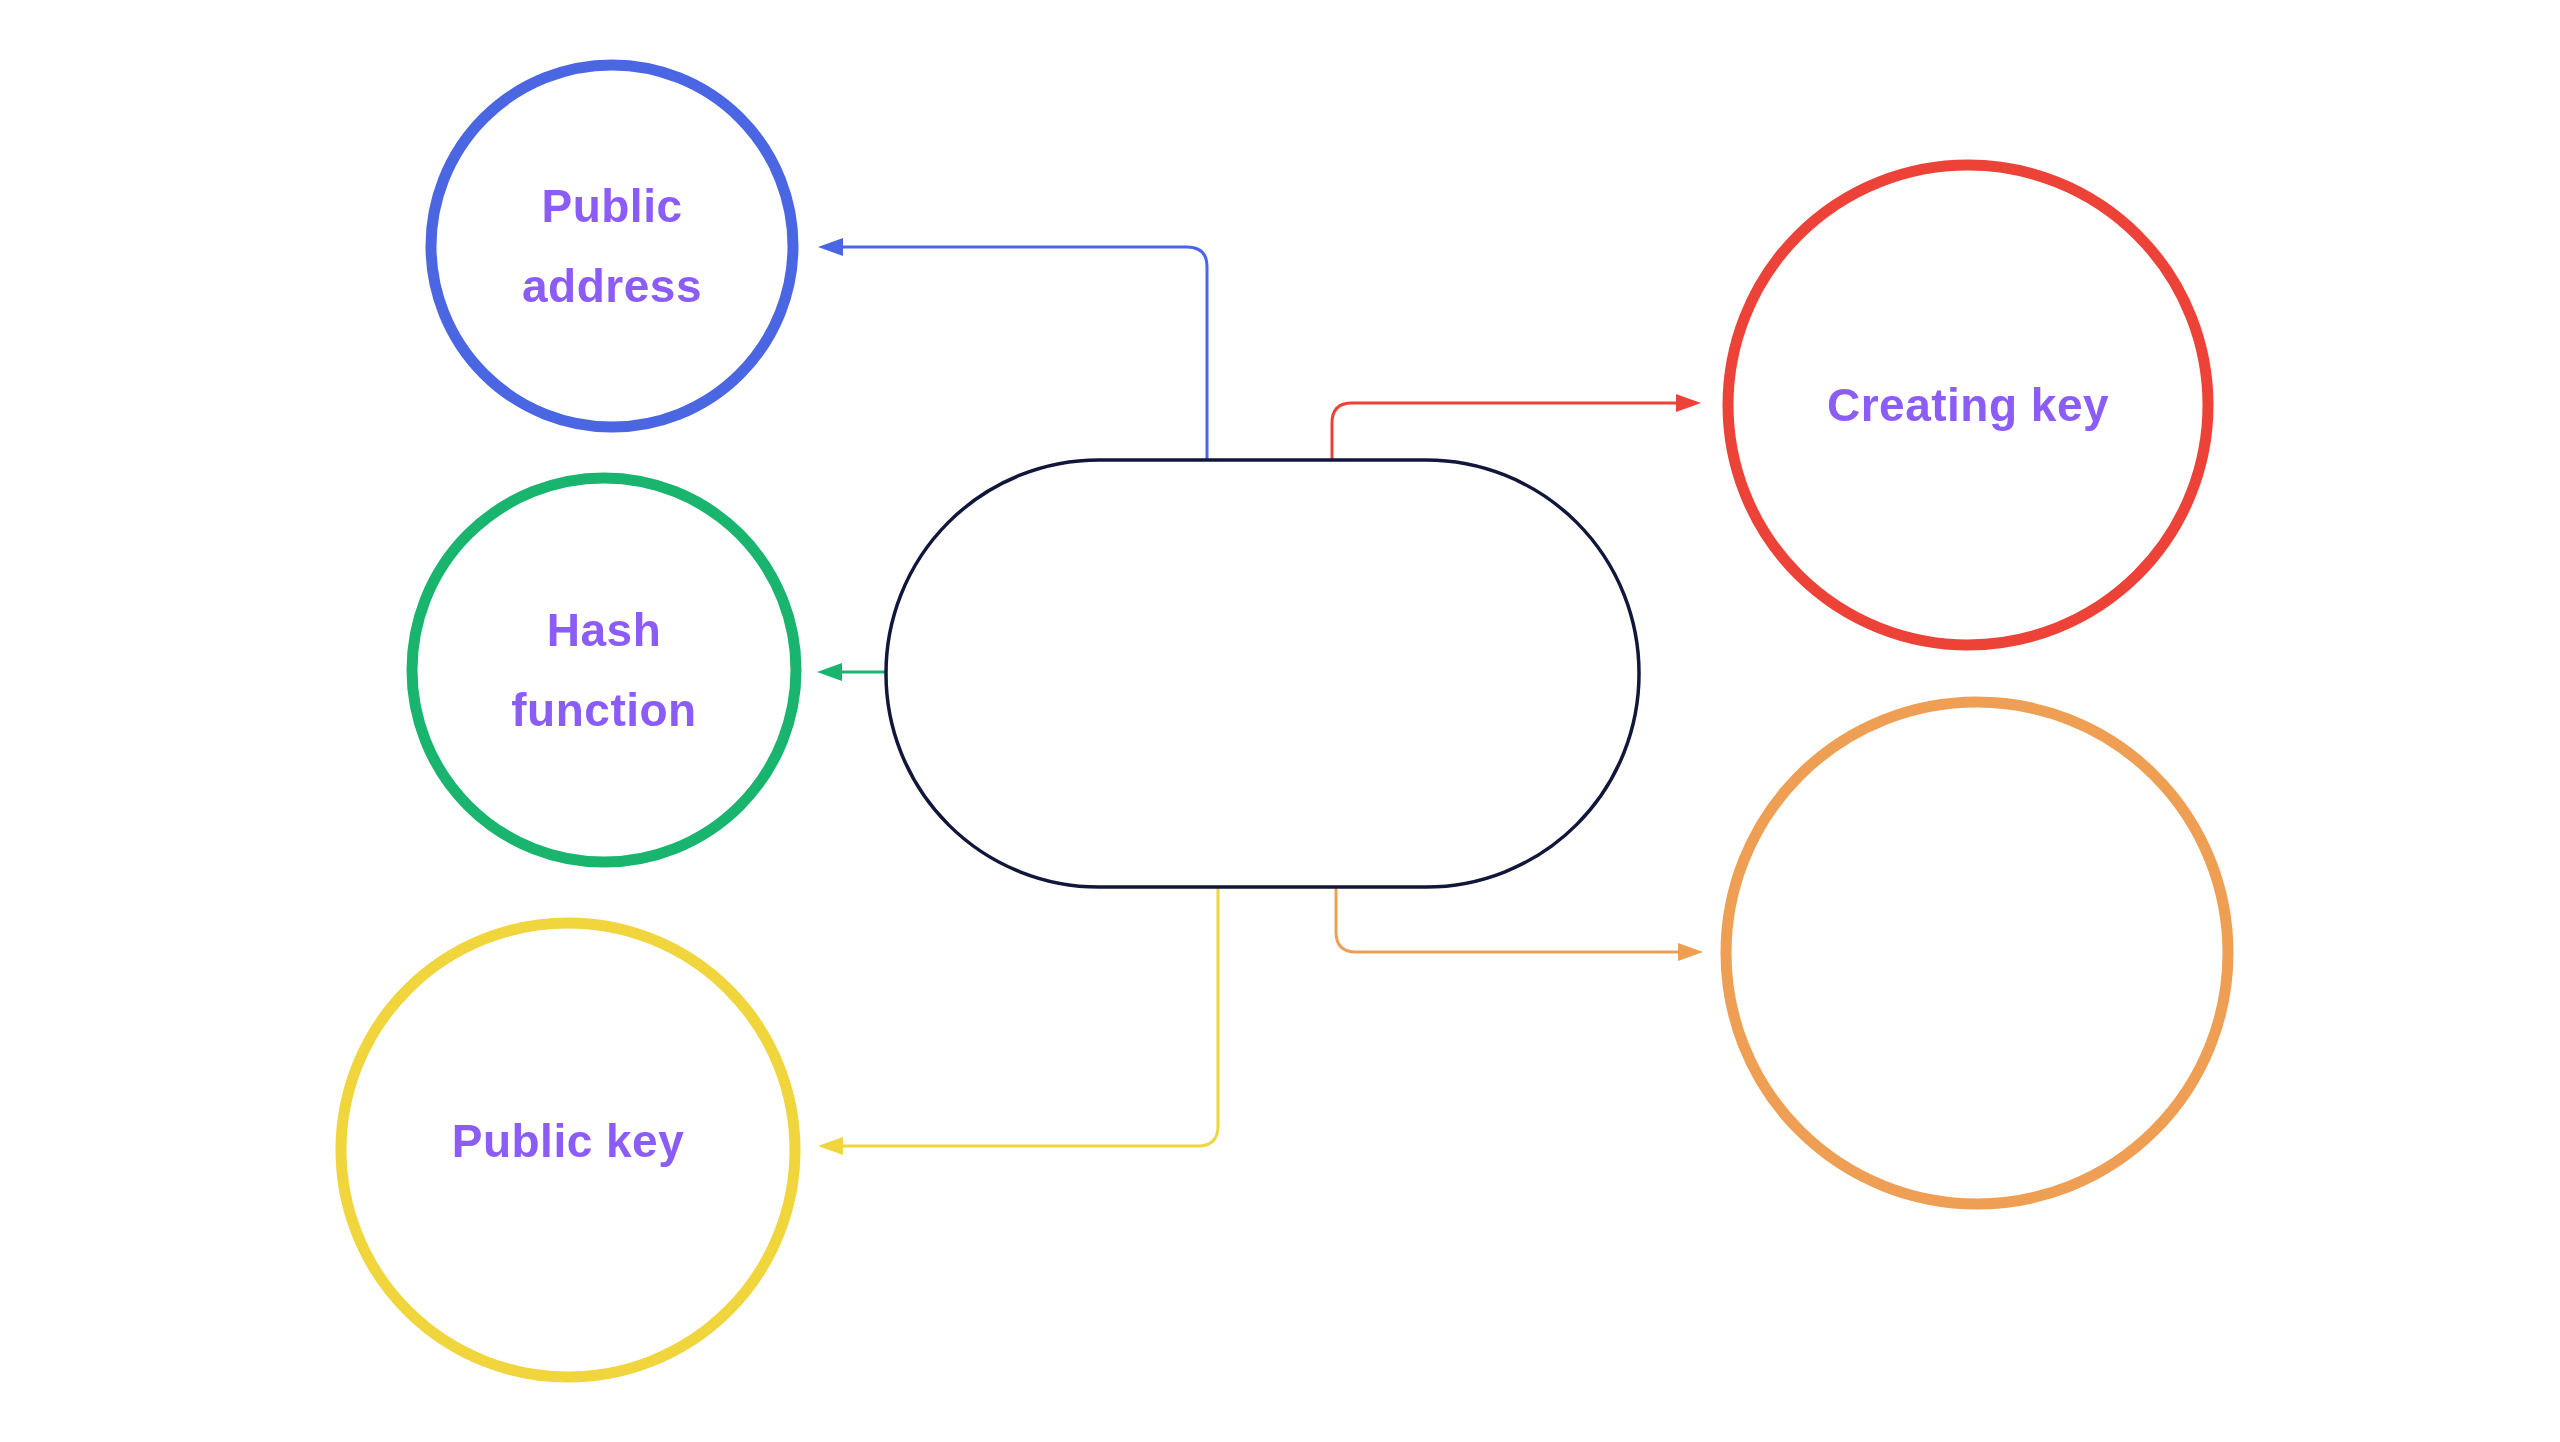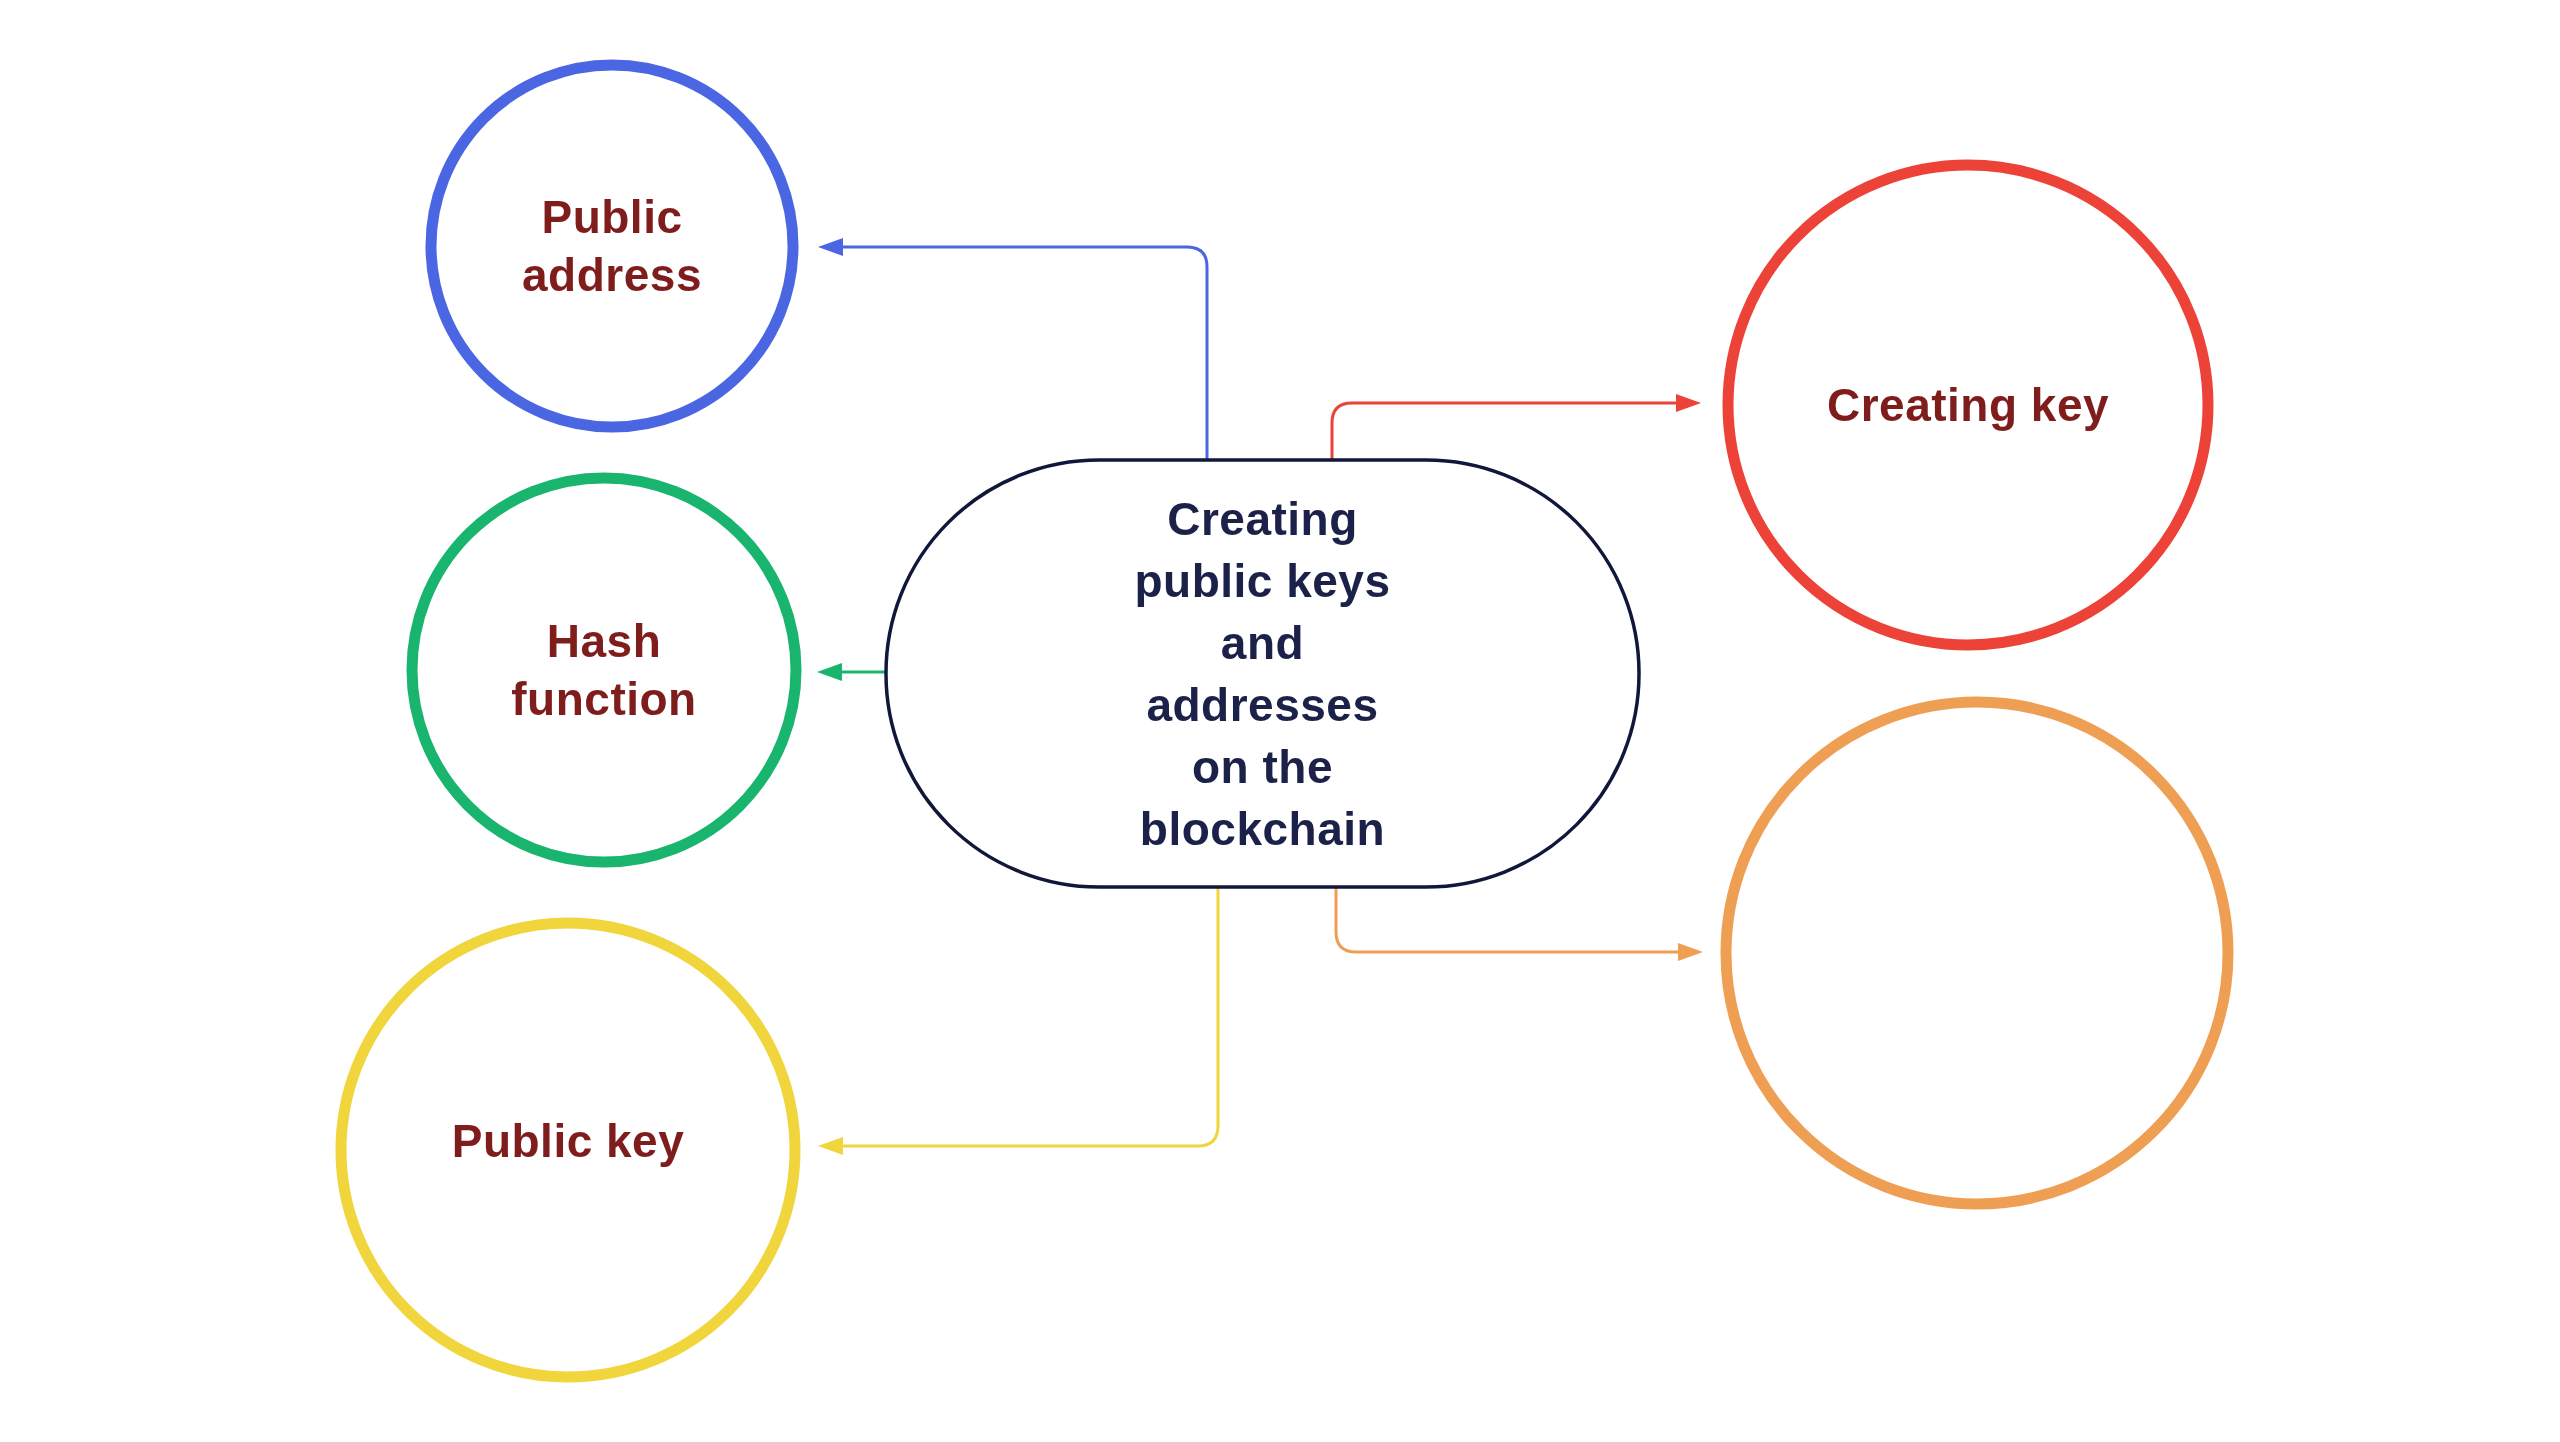--- a/index.html
+++ b/index.html
@@ -26,22 +26,22 @@
     align-items: center;
     justify-content: center;
     text-align: center;
     white-space: pre-line;
     font-weight: 700;
     letter-spacing: 0.5px;
     pointer-events: none;
   }
   .node-label {
     font-size: 46px;
-    line-height: 58px;
-    color: #7f1d1d;
+    line-height: 80px;
+    color: #8b5cf6;
   }
   .center-label {
     font-size: 46px;
     line-height: 62px;
     color: #1b2148;
   }
 </style>
 </head>
 <body>
 
@@ -66,26 +66,20 @@
 
     <circle cx="612" cy="246" r="181" fill="#ffffff" stroke-width="11" stroke="#4a66e2"></circle>
     <circle cx="604" cy="670" r="192" fill="#ffffff" stroke-width="11" stroke="#19b56f"></circle>
     <circle cx="568" cy="1150" r="227" fill="#ffffff" stroke-width="11" stroke="#f0d53c"></circle>
     <circle cx="1968" cy="405" r="240" fill="#ffffff" stroke-width="11" stroke="#ec4238"></circle>
     <circle cx="1977" cy="953" r="251" fill="#ffffff" stroke-width="11" stroke="#ef9f53"></circle>
 
     <rect x="886" y="460" width="753" height="427" rx="213" ry="213" fill="#ffffff" stroke-width="3.5" stroke="#10173a"></rect>
   </svg>
 
-  <div class="label center-label" style="left:886px; top:460px; width:753px; height:427px;">Creating
-public keys
-and
-addresses
-on the
-blockchain</div>
 
   <div class="label node-label" style="left:431px; top:65px; width:362px; height:362px;">Public
 address</div>
 
   <div class="label node-label" style="left:412px; top:478px; width:384px; height:384px;">Hash
 function</div>
 
   <div class="label node-label" style="left:341px; top:914px; width:454px; height:454px;">Public key</div>
 
   <div class="label node-label" style="left:1728px; top:165px; width:480px; height:480px;">Creating key</div>

